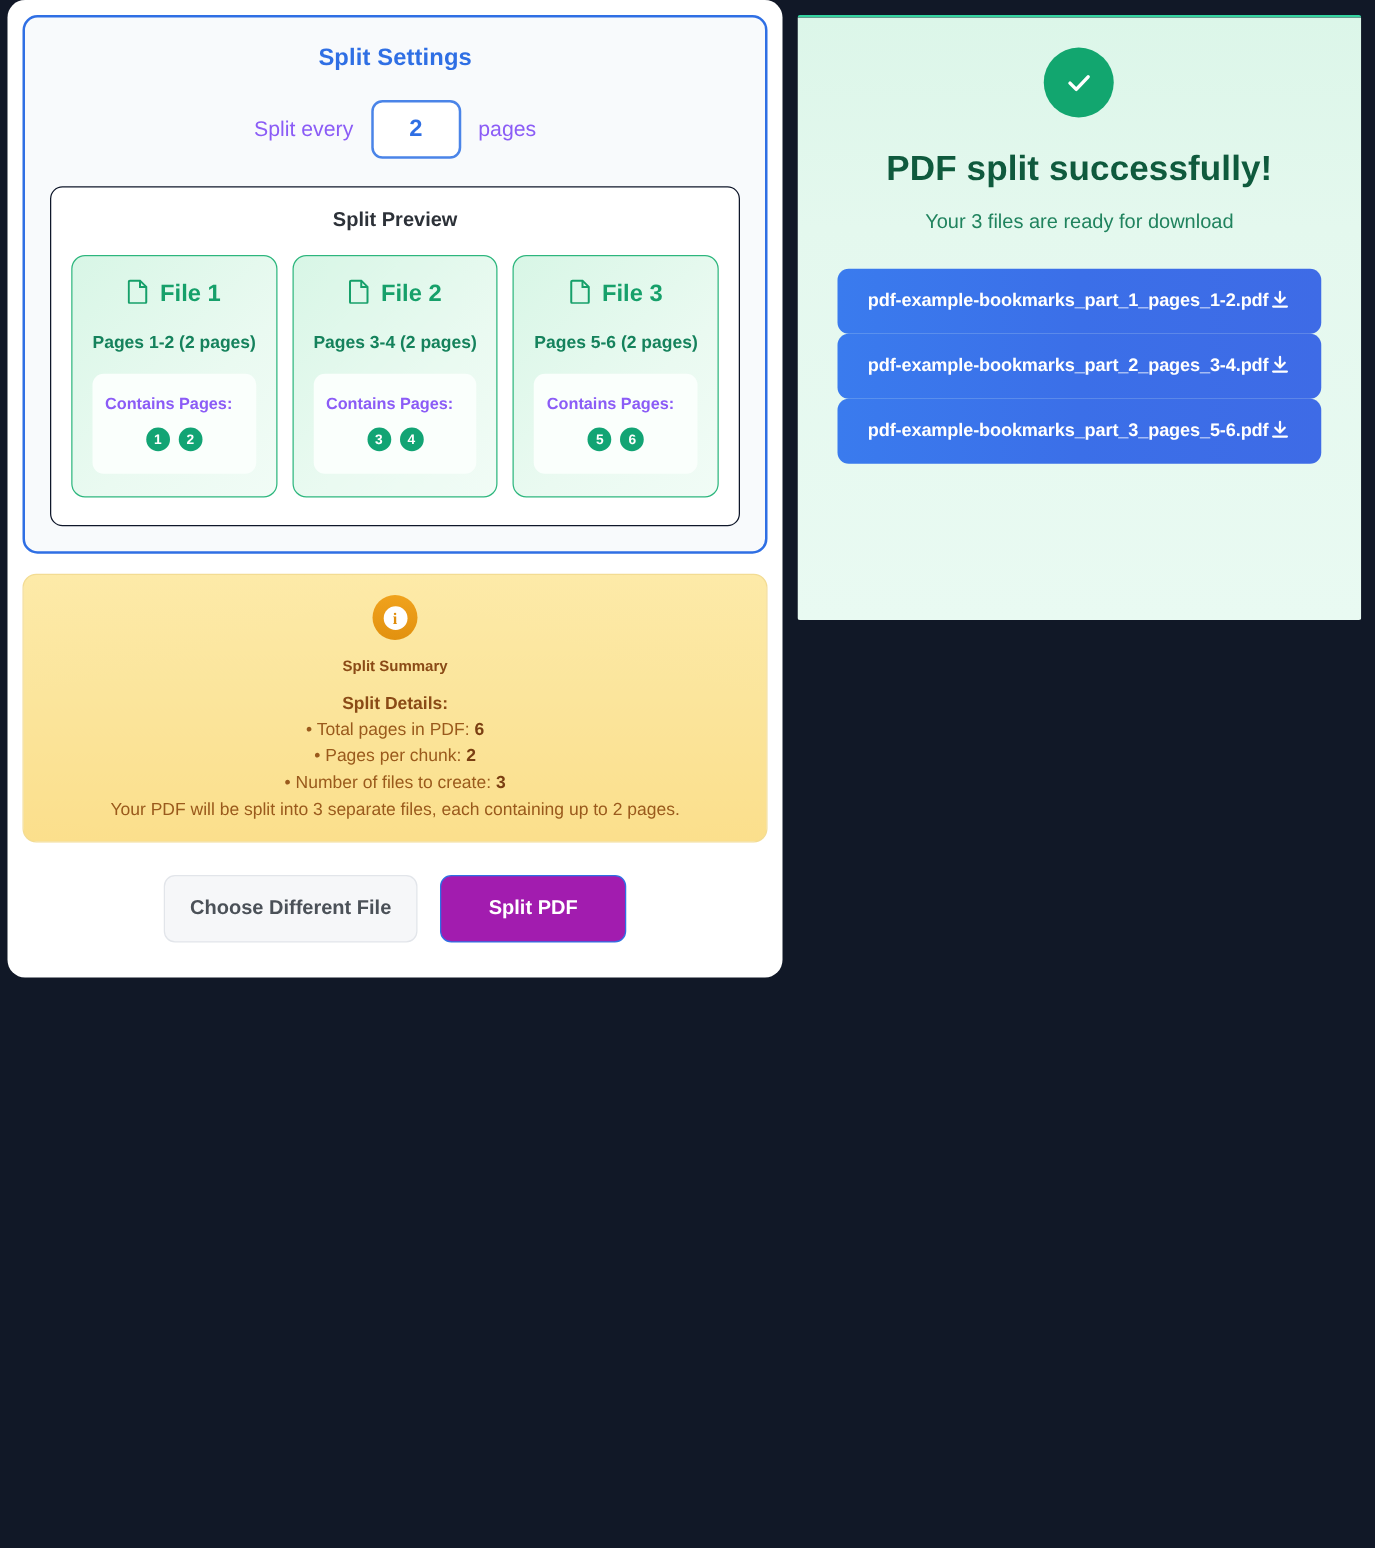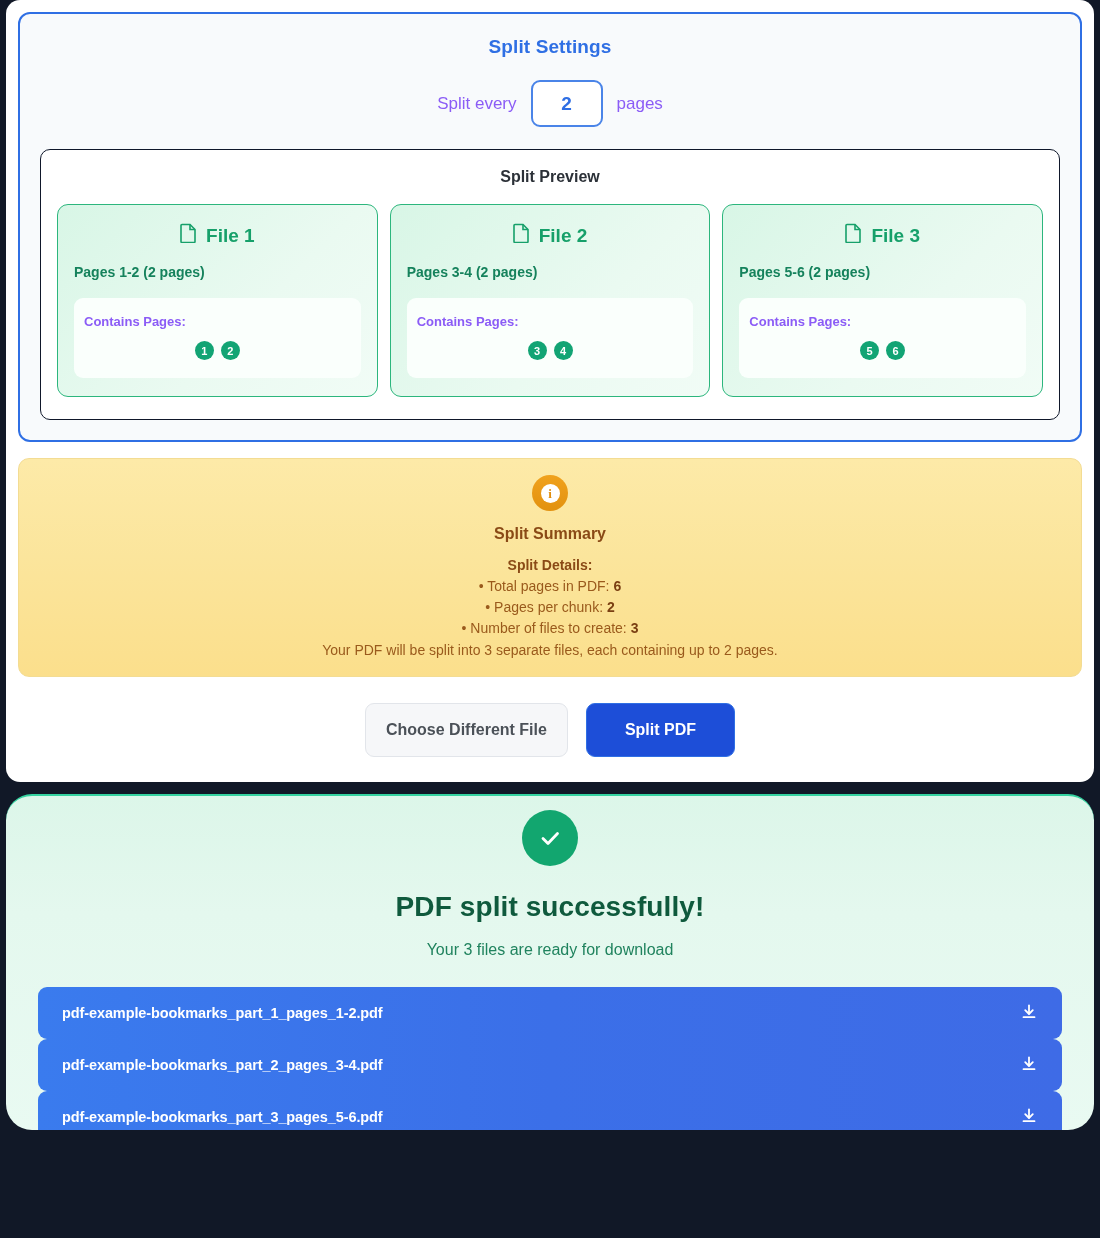--- a/index.html
+++ b/index.html
@@ -10,21 +10,21 @@
     background: #111827;
     font-family: "Liberation Sans", sans-serif;
     overflow: hidden;
   }
 
   #root {
     width: 1100px;
     height: 1238px;
     background: #111827;
     display: flex;
-    flex-direction: column;
+    flex-direction: row;
   }
 
   
   .main-panel {
     background: #ffffff;
     border-radius: 14px;
     margin: 0 6px;
     padding: 12px 12px 16px 12px;
     height: 782px;
     display: flex;
@@ -185,21 +185,21 @@
     color: #e08d0c;
     font-size: 13px;
     font-weight: bold;
     font-family: "Liberation Serif", serif;
     display: flex; align-items: center; justify-content: center;
     line-height: 1;
   }
 
   .summary-title {
     margin-top: 14px;
-    font-size: 16px;
+    font-size: 12px;
     font-weight: bold;
     color: #8a4a16;
   }
 
   .summary-details-head {
     margin-top: 14px;
     font-size: 14px;
     font-weight: bold;
     color: #8a4a16;
   }
@@ -235,34 +235,34 @@
     padding: 0 20px;
   }
 
   .btn-secondary {
     background: #f6f7f9;
     border: 1px solid #e2e5ea;
     color: #4b5158;
   }
 
   .btn-primary {
-    background: #1d4ed8;
+    background: #a21caf;
     border: 1px solid #2f6fe4;
     color: #ffffff;
     padding: 0 38px;
   }
 
   
   .success-panel {
     margin: 12px 6px 0 6px;
-    height: 336px;
+    height: 484px;
     background: linear-gradient(180deg, #dcf6e9 0%, #e4f8ee 35%, #e9faf2 100%);
-    border-radius: 26px;
+    border-radius: 2px;
     border-top: 2px solid #34d3a0;
-    padding: 14px 32px 0 32px;
+    padding: 24px 32px 0 32px;
     text-align: center;
     overflow: hidden;
   }
 
   .check-circle {
     width: 56px;
     height: 56px;
     border-radius: 50%;
     background: #12a66f;
     margin: 0 auto;

